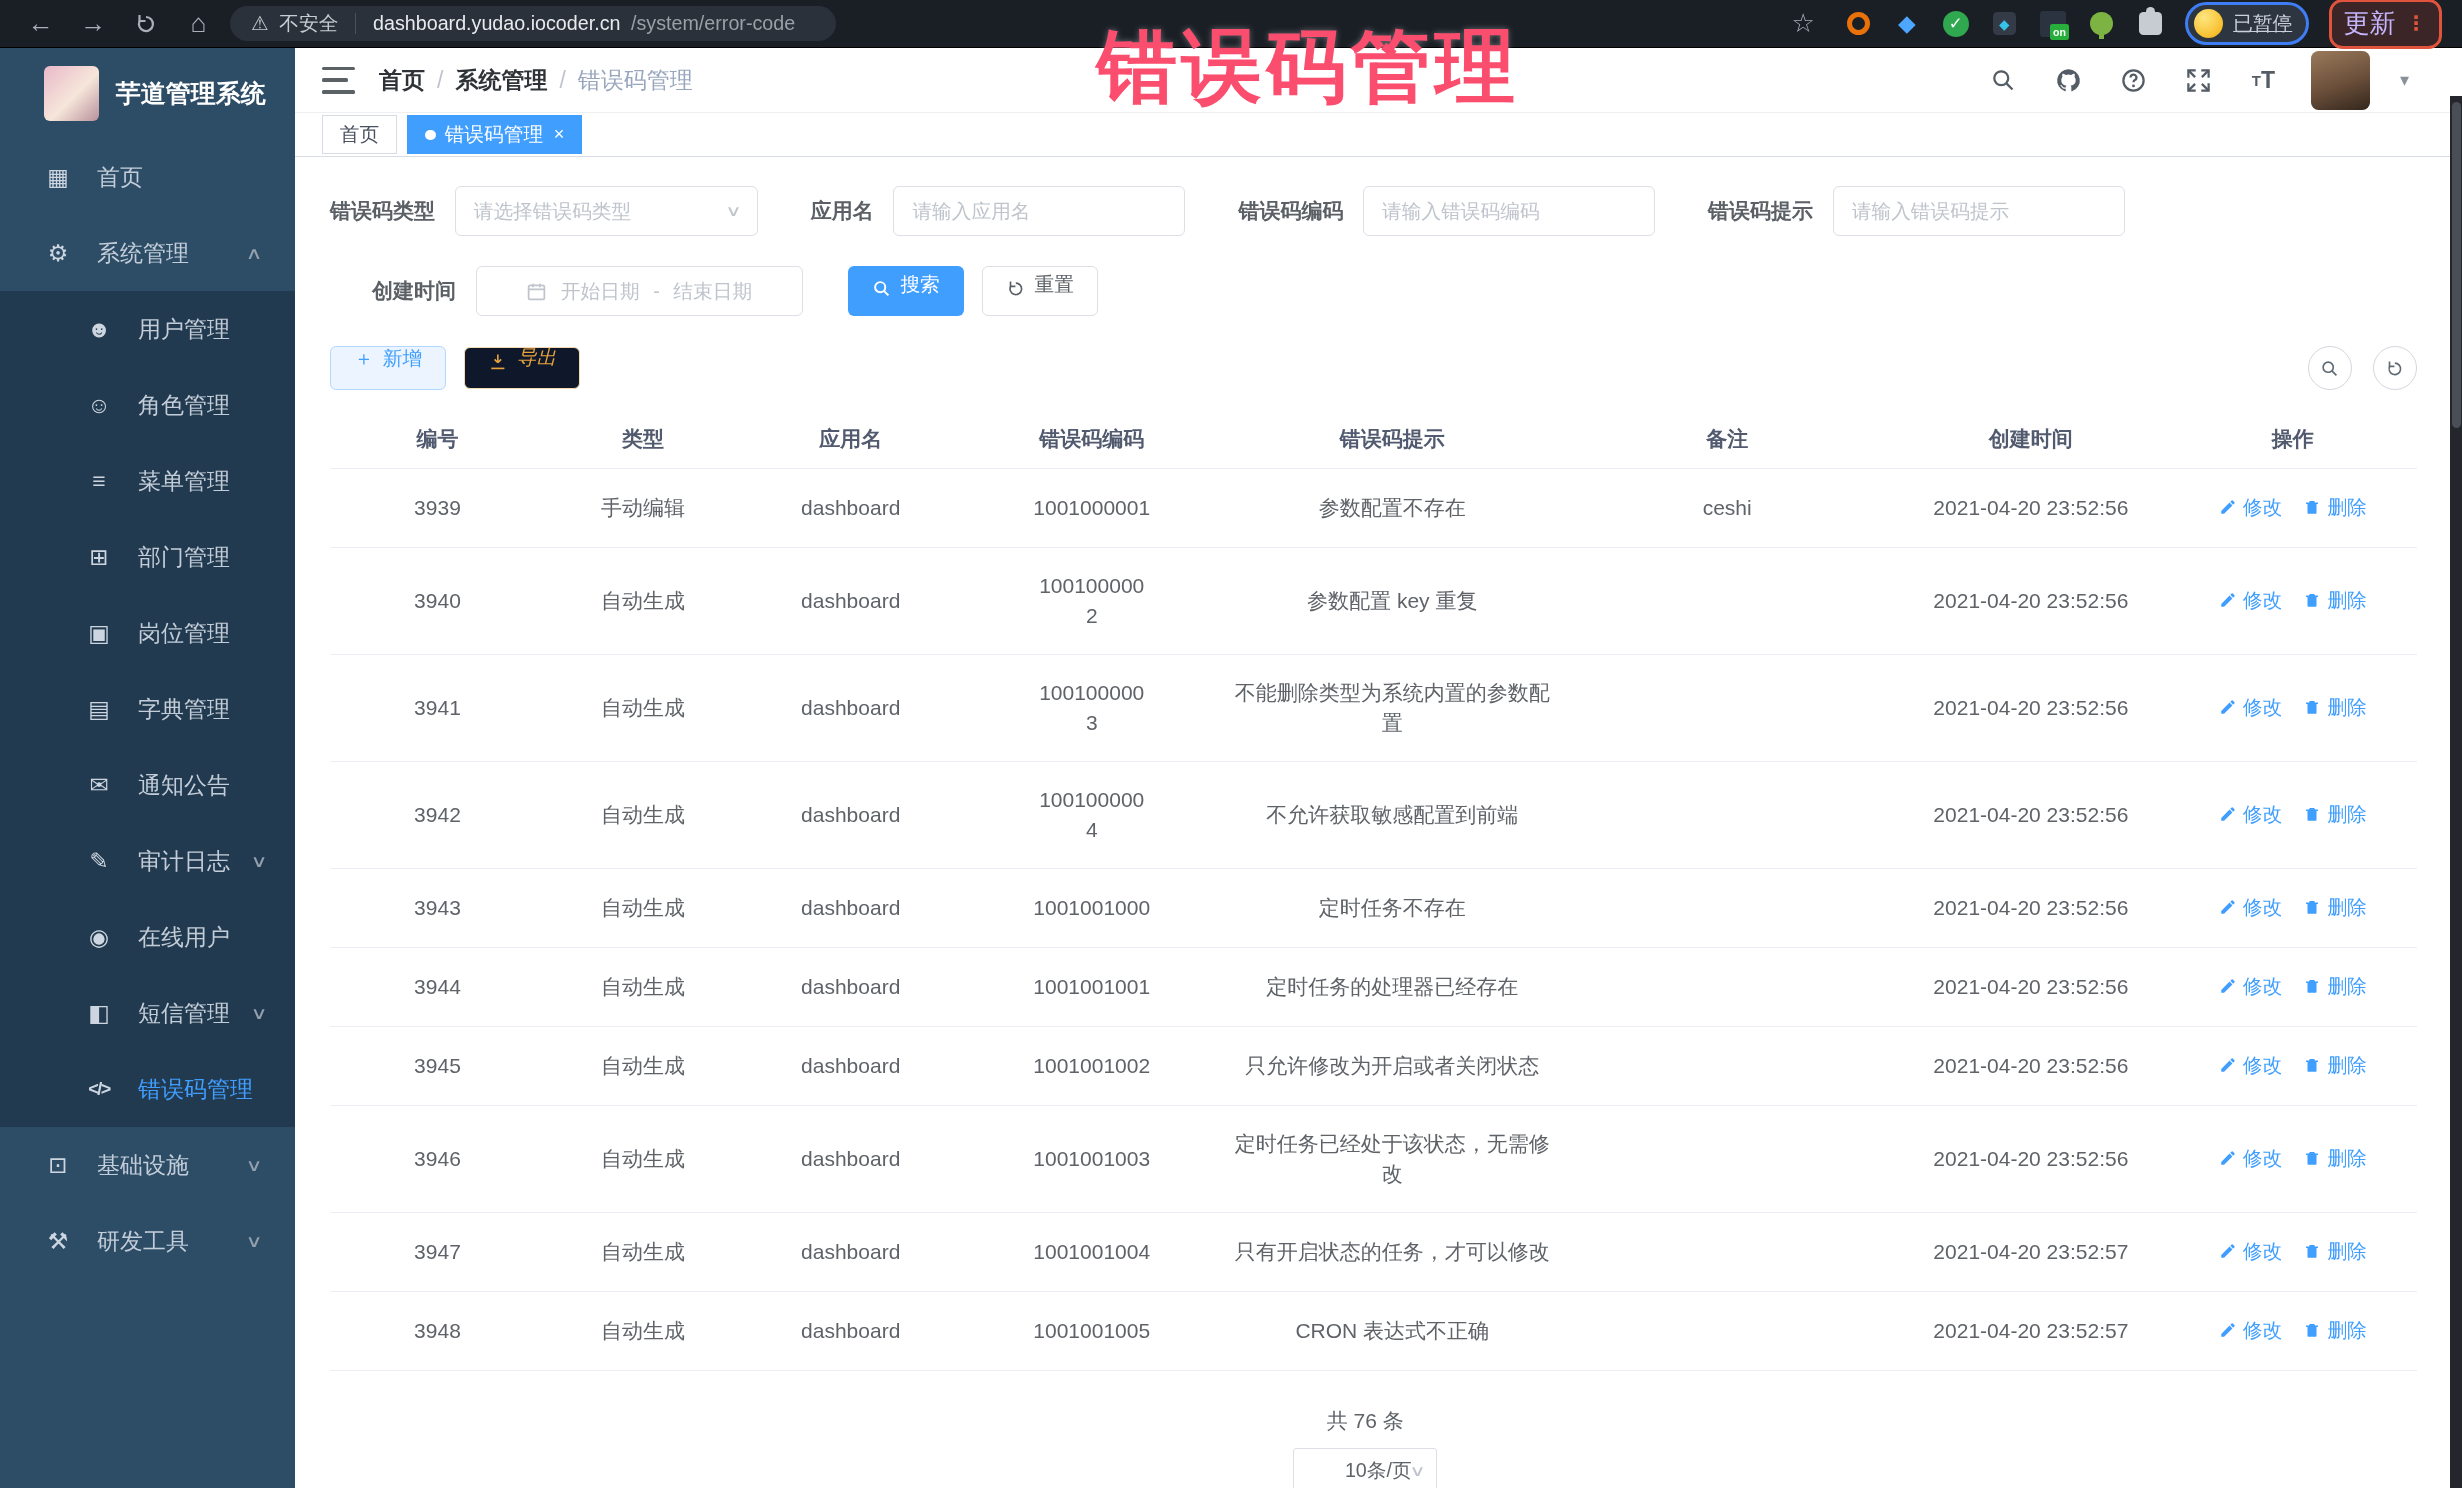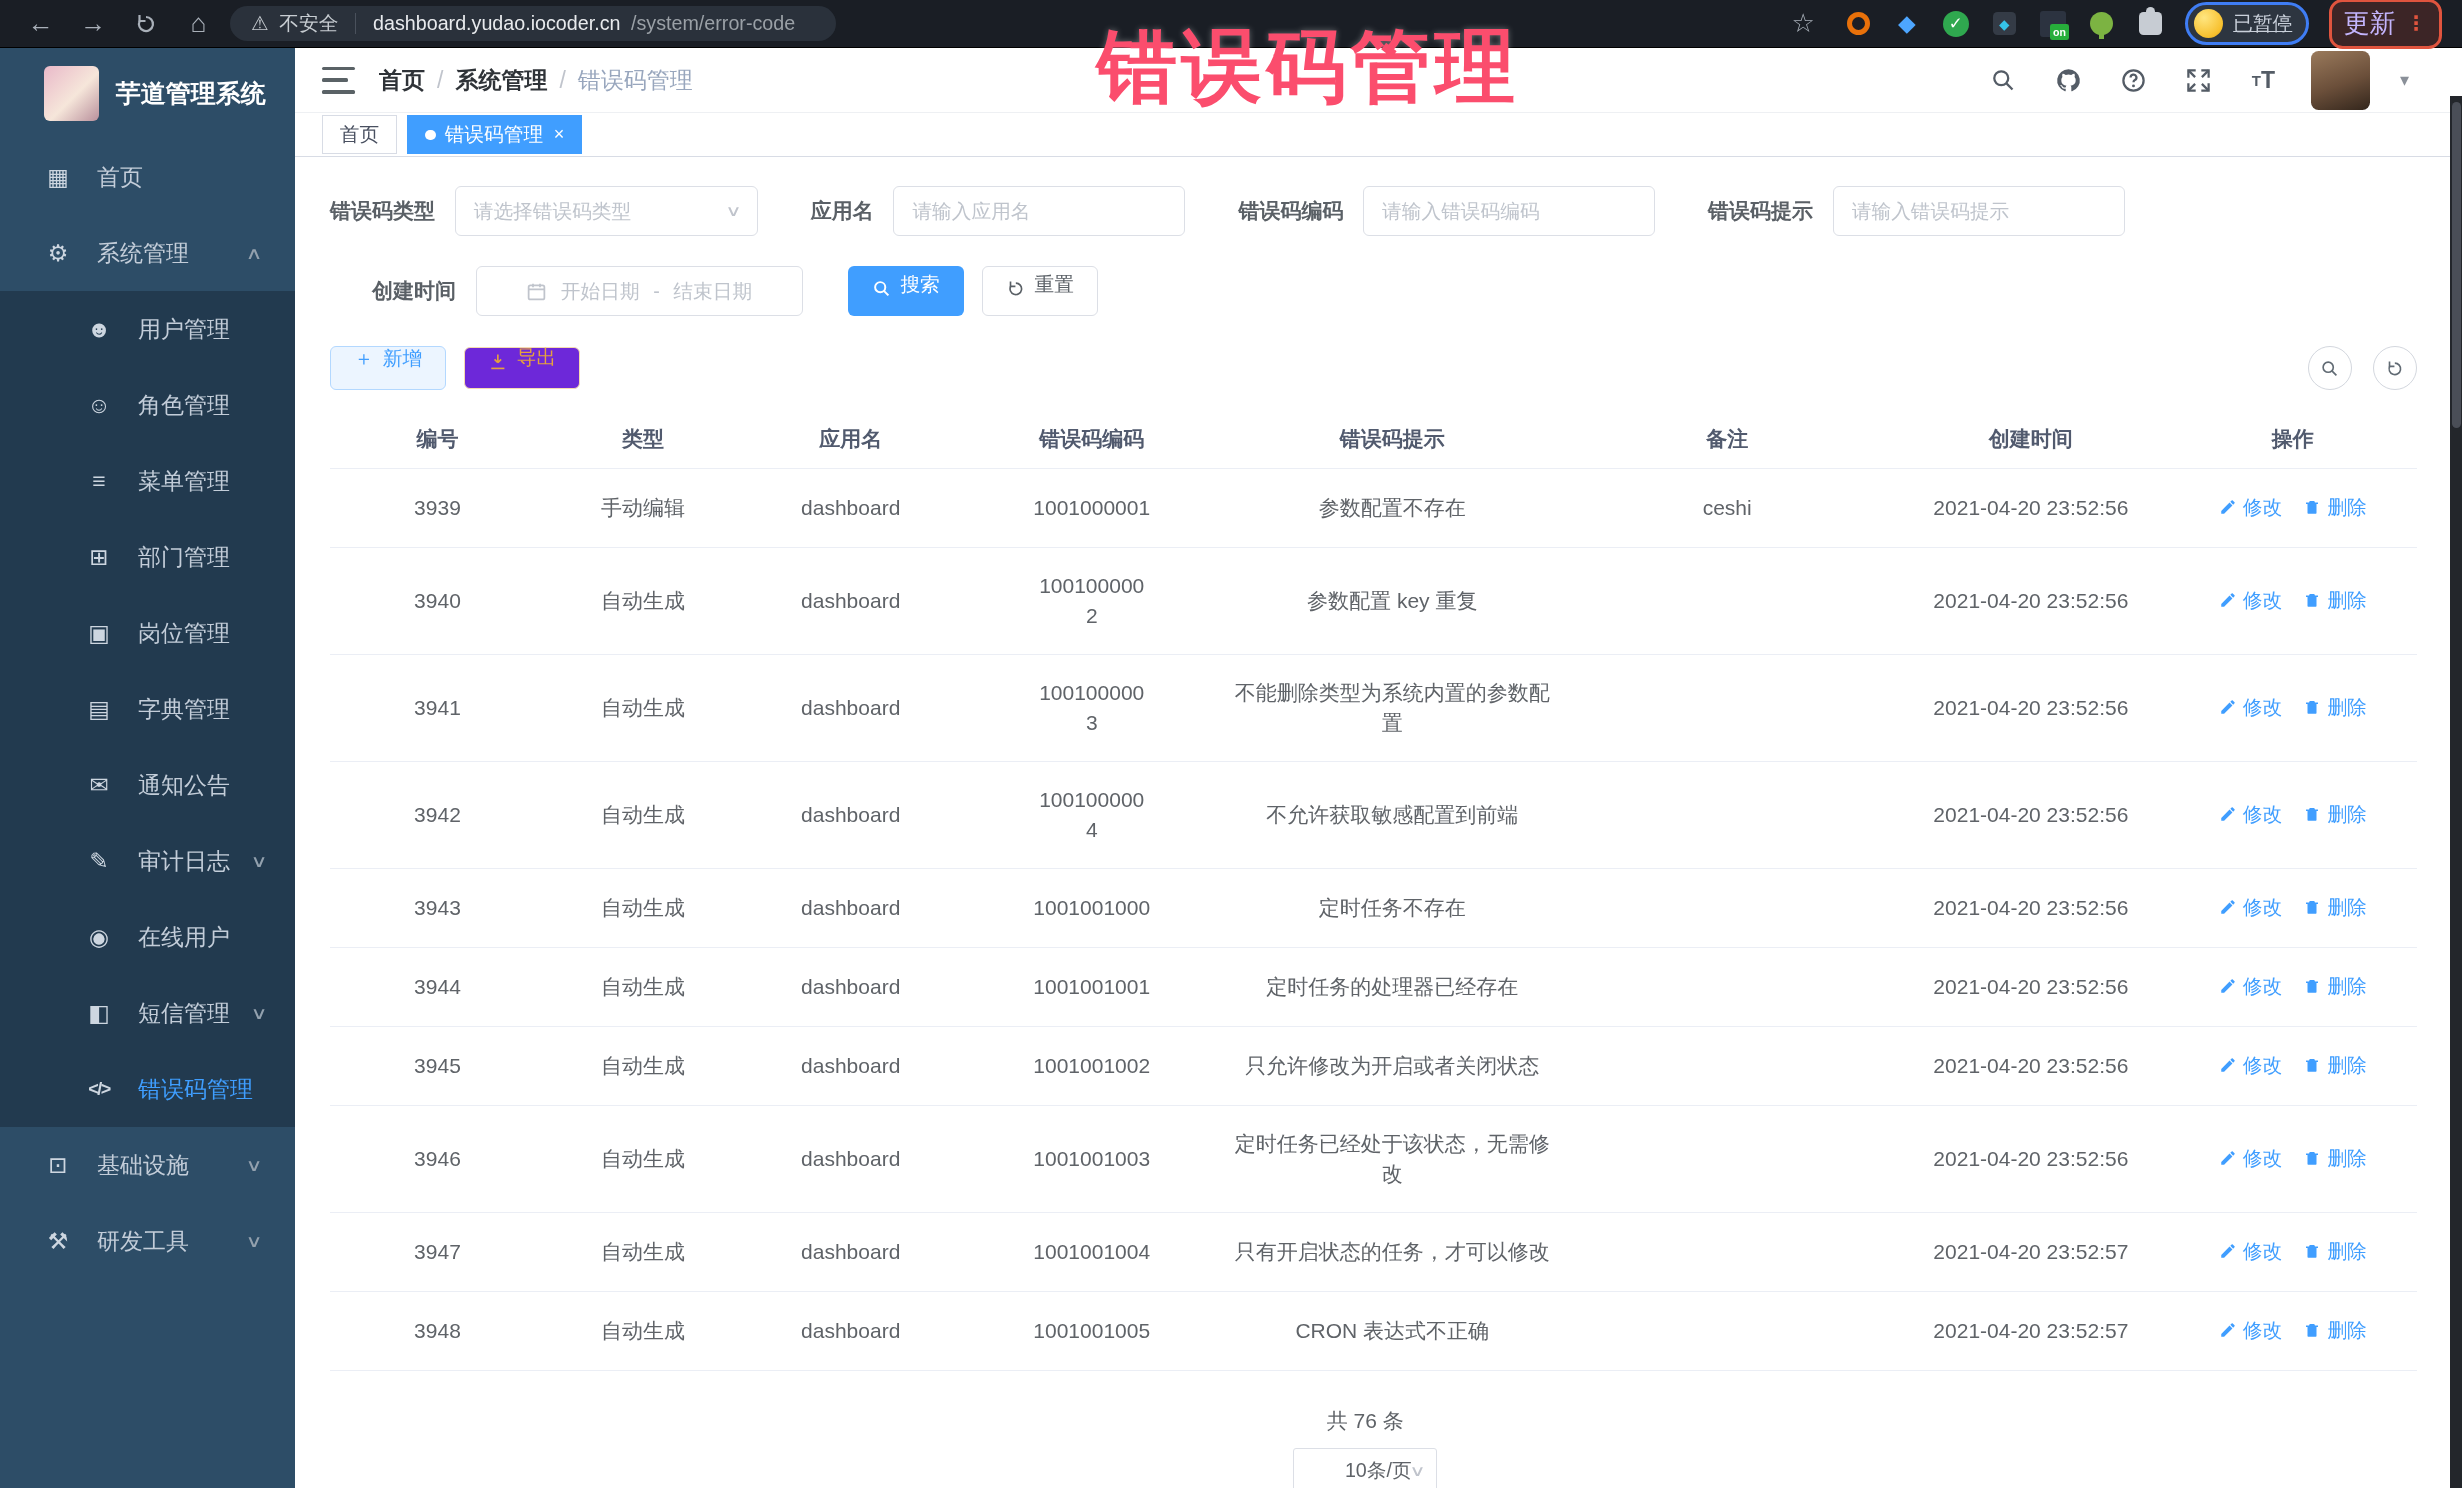--- a/index.html
+++ b/index.html
@@ -115,21 +115,21 @@
   .daterange { width:327px; gap:13.6px; justify-content:center; }
   .daterange svg { width:21px; height:21px; color:#c0c4cc; flex:0 0 auto;}
   .drtext { color:#bfc4cc; font-size:19.7px; }
   .drsep { color:#bfc4cc; font-size:19.7px; }
   .btn { height:50px; display:inline-flex; align-items:flex-end; justify-content:center; gap:9px;
     border-radius:6px; font-size:19.7px; padding:17px 23px; cursor:pointer; border:1.5px solid transparent; }
   .btn svg { width:19.7px; height:19.7px; }
   .btn-primary { background:#409EFF; color:#fff; margin-left:45px; }
   .btn-default { background:#fff; color:#5a6066; border-color:#dcdfe6; margin-left:18px; }
   .btn-plain-primary { background:#ecf5ff; color:#409EFF; border-color:#b3d8ff; height:44px; }
-  .btn-plain-warning { background:#6d28d9; color:#e6a23c; border-color:#f5dab1; height:42px; margin-left:18px; }
+  .btn-plain-warning { background:#0f172a; color:#e6a23c; border-color:#f5dab1; height:42px; margin-left:18px;font-style:italic; }
 
   .toolbar { display:flex; align-items:center; margin-bottom:19.7px; }
   .tool-right { margin-left:auto; display:flex; gap:21px; }
   .circle-btn { width:44px; height:44px; border-radius:50%; border:1.5px solid #d3d7de; background:#fff;
     display:flex; align-items:center; justify-content:center; color:#606a73; cursor:pointer; }
   .circle-btn svg { width:19.7px; height:19.7px; }
 
   
   table { width:100%; border-collapse:collapse; table-layout:fixed; }
   th { padding:15px 6px; font-size:21px; font-weight:700; color:#515a6e; text-align:center;

